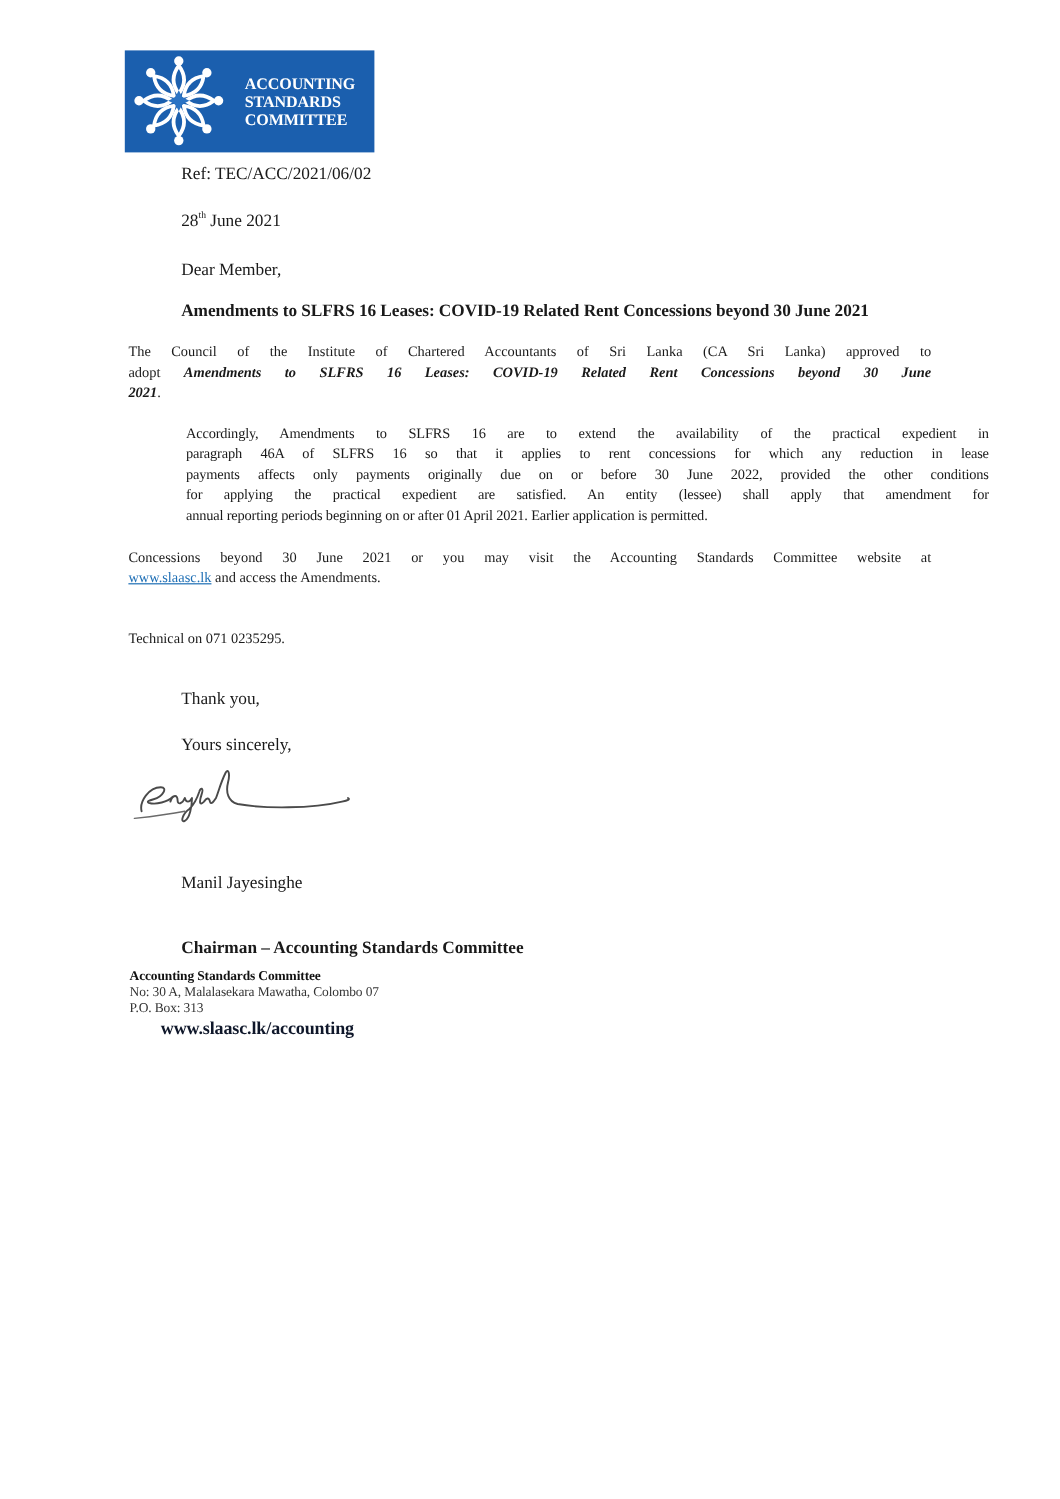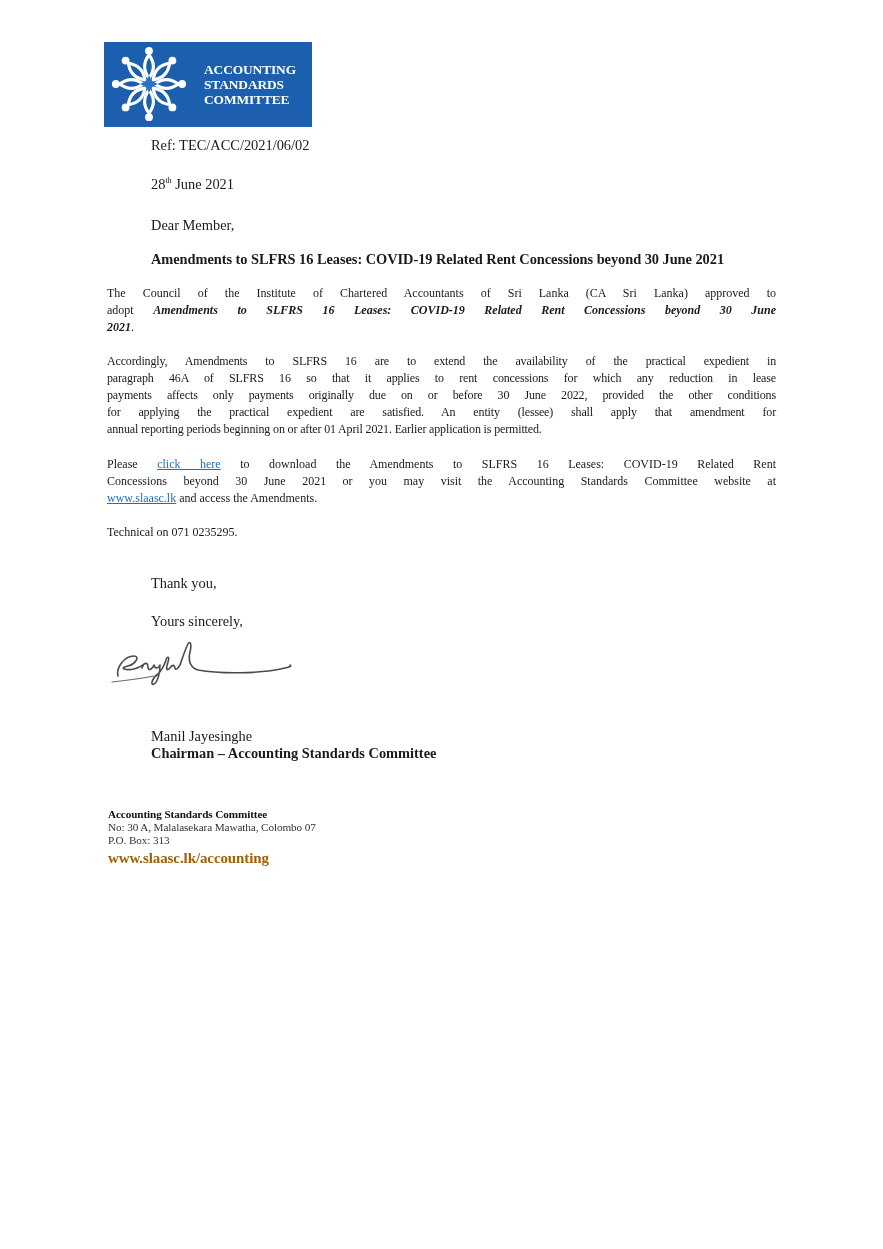--- a/index.html
+++ b/index.html
@@ -21,21 +21,21 @@
   .para .line.last { text-align-last: left; }
   .bold { font-weight: bold; }
   .bi { font-weight: bold; font-style: italic; }
   sup { font-size: 8px; vertical-align: 6px; line-height: 0; }
   a.link { color: #1f6fb5; text-decoration: underline; }
 
   .sig { position: absolute; left: 110px; top: 638px; width: 190px; height: 55px; }
 
   .footer { position: absolute; left: 108px; top: 808px; font-size: 11.2px; line-height: 13px; color: #333; letter-spacing: -0.1px; }
   .footer .f-title { font-weight: bold; color: #111; }
-  .footer .f-web { color: #a16207; font-weight: bold; font-size: 15px; line-height: 20px; margin-top: 1px; }
+  .footer .f-web { color: #0f172a; font-weight: bold; font-size: 15px; line-height: 20px; margin-top: 1px; margin-left: 26px; }
 </style>
 </head>
 <body>
 
 <div class="page">
 
   <div class="logo">
     <svg class="logo-mark" viewBox="-40 -40 80 80">
       <g fill="none" stroke="#ffffff" stroke-width="3.2" stroke-linejoin="round">
         <g id="petal">
@@ -73,51 +73,50 @@
   <div class="txt" style="top:217px;">Dear Member,</div>
 
   <div class="txt bold" style="top:251px; letter-spacing:-0.05px;">Amendments to SLFRS 16 Leases: COVID-19 Related Rent Concessions beyond 30 June 2021</div>
 
   <div class="para" style="top:285px;">
     <span class="line">The Council of the Institute of Chartered Accountants of Sri Lanka (CA Sri Lanka) approved to</span>
     <span class="line"><span>adopt </span><span class="bi">Amendments to SLFRS 16 Leases: COVID-19 Related Rent Concessions beyond 30 June</span></span>
     <span class="line last"><span class="bi">2021</span><span>.</span></span>
   </div>
 
-  <div class="para" style="top:353px; letter-spacing:-0.15px;">
+  <div class="para" style="top:353px; letter-spacing:-0.15px;margin-left:48px;">
     <span class="line">Accordingly, Amendments to SLFRS 16 are to extend the availability of the practical expedient in</span>
     <span class="line">paragraph 46A of SLFRS 16 so that it applies to rent concessions for which any reduction in lease</span>
     <span class="line">payments affects only payments originally due on or before 30 June 2022, provided the other conditions</span>
     <span class="line">for applying the practical expedient are satisfied. An entity (lessee) shall apply that amendment for</span>
     <span class="line last">annual reporting periods beginning on or after 01 April 2021. Earlier application is permitted.</span>
   </div>
 
   <div class="para" style="top:456px;">
-    <span class="line"><span>Please </span><a class="link" href="#">click here</a><span> to download the Amendments to SLFRS 16 Leases: COVID-19 Related Rent</span></span>
     <span class="line">Concessions beyond 30 June 2021 or you may visit the Accounting Standards Committee website at</span>
     <span class="line last"><a class="link" href="#">www.slaasc.lk</a><span> and access the Amendments.</span></span>
   </div>
 
   <div class="para" style="top:524px;">
     <span class="line last">Technical on 071 0235295.</span>
   </div>
 
   <div class="txt" style="top:575px;">Thank you,</div>
   <div class="txt" style="top:613px;">Yours sincerely,</div>
 
   <svg class="sig" viewBox="0 0 190 55">
     <path d="M8,38 C6,30 14,18 24,18 C30,18 26,26 18,28 C14,29 12,30 14,31 C20,33 30,30 34,26
              M32,30 C34,24 38,24 38,29 C38,33 42,32 44,27 C45,31 48,31 50,27 C50,34 48,44 44,46 C40,48 42,40 48,36
              C52,32 54,28 56,22 C57,18 60,18 58,24 C56,30 56,34 60,30 C62,27 64,26 65,30 C66,33 68,30 70,27
              M70,27 C72,22 74,14 78,6 C80,2 82,6 80,14 C78,22 80,30 88,32 C110,36 150,36 175,30 C180,29 182,28 180,27" fill="none" stroke="#4a4a4a" stroke-width="1.6" stroke-linecap="round" stroke-linejoin="round"></path>
     <path d="M2,44 C20,42 34,40 44,38" fill="none" stroke="#6a6a6a" stroke-width="1.2" stroke-linecap="round"></path>
   </svg>
 
   <div class="txt" style="top:728px;">Manil Jayesinghe</div>
-  <div class="txt bold" style="top:745px;">Chairman – Accounting Standards Committee</div>
+  <div class="txt bold" style="top:782px;">Chairman – Accounting Standards Committee</div>
 
   <div class="footer">
     <div class="f-title">Accounting Standards Committee</div>
     <div>No: 30 A, Malalasekara Mawatha, Colombo 07</div>
     <div>P.O. Box: 313</div>
     <div class="f-web">www.slaasc.lk/accounting</div>
   </div>
 
 </div>
 

